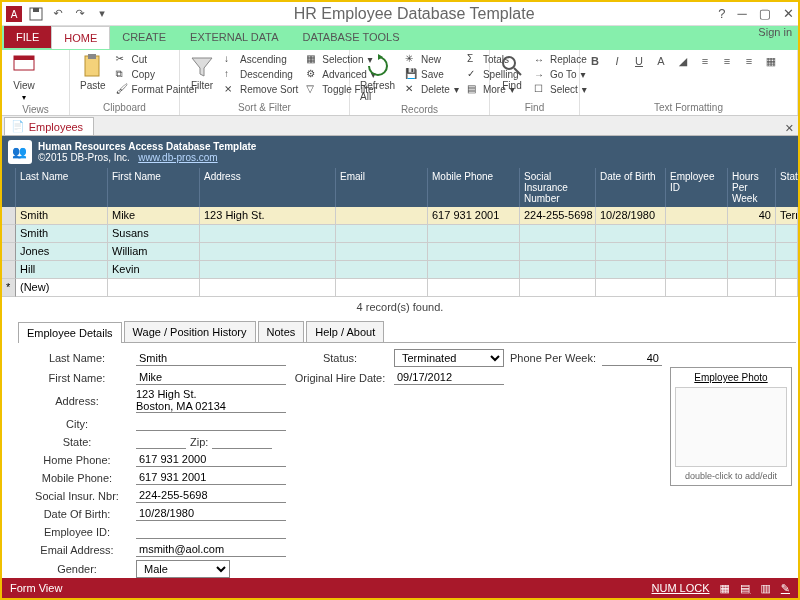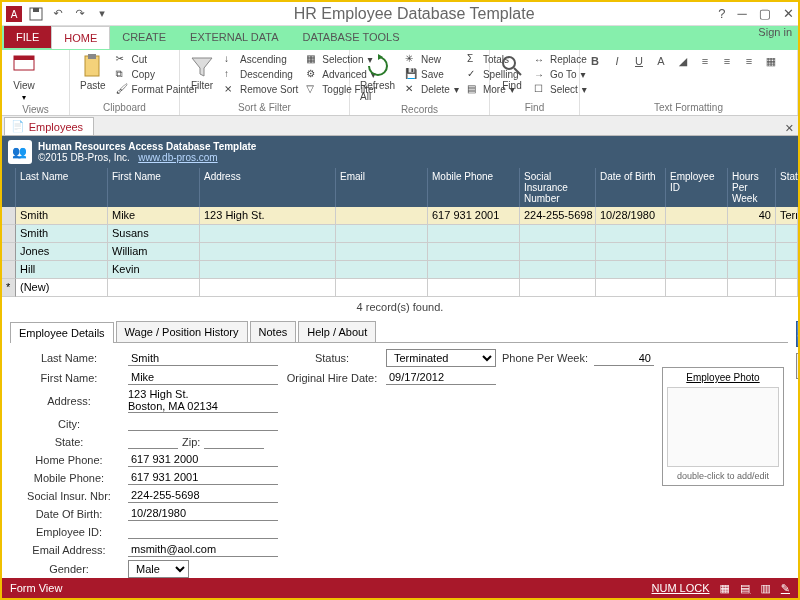--- a/index.html
+++ b/index.html
@@ -43,21 +43,21 @@
 .grid-head { display: grid; grid-template-columns: 14px 92px 92px 136px 92px 92px 76px 70px 62px 48px 1fr; background: #3f5a73; color: #fff; font-size: 10px; }
 .grid-head > div { padding: 3px 4px; border-right: 1px solid #5a7490; line-height: 1.1; }
 .grid-body { }
 .grid-row { display: grid; grid-template-columns: 14px 92px 92px 136px 92px 92px 76px 70px 62px 48px 1fr; font-size: 11px; }
 .grid-row > div { padding: 2px 4px; border-right: 1px solid #ccc; border-bottom: 1px solid #ccc; background: #d4f0ee; height: 18px; overflow: hidden; white-space: nowrap; }
 .grid-row.sel > div { background: #f5eec8; }
 .grid-row .rowsel { background: #e0e0e0 !important; border-right: 1px solid #999; }
 .grid-row.new > div { background: #fff; }
 .grid-foot { text-align: center; padding: 4px; font-size: 11px; color: #444; }
 
-.detail-area { display: flex; padding: 4px 8px; gap: 8px; }
+.detail-area { display: flex; padding: 4px 16px; gap: 8px; }
 .detail-left { flex: 1; }
 .detail-right { width: 150px; display: flex; flex-direction: column; gap: 6px; }
 
 .detail-tabs { display: flex; border-bottom: 1px solid #aaa; }
 .detail-tab { padding: 4px 8px; font-size: 11px; border: 1px solid #aaa; border-bottom: none; margin-right: 2px; background: #f4f4f4; cursor: pointer; }
 .detail-tab.active { background: #fff; position: relative; top: 1px; }
 
 .detail-form { padding: 6px 4px; display: grid; grid-template-columns: 110px 150px 100px 110px 90px 60px; gap: 3px 4px; align-items: center; font-size: 11px; }
 .detail-form .lab { text-align: center; color: #333; }
 .detail-form input, .detail-form select { font-size: 11px; padding: 1px 3px; border: none; border-bottom: 1px solid #888; background: #fff; width: 100%; }
@@ -455,21 +455,21 @@
           <div></div>
 
         <div class="lab">Email Address:</div>
         <input value="msmith@aol.com" style="">
         <div></div>
           <div></div>
           <div></div>
           <div></div>
 
         <div class="lab">Gender:</div>
-        <select style="width:61px"><option>Male</option></select>
+        <select style="width:94px"><option>Male</option></select>
         <div></div>
           <div></div>
           <div></div>
           <div></div>
       </div>
       <div style="width:130px;padding:4px">
         <div class="photo-box">
           <u>Employee Photo</u>
           <div class="ph"></div>
           <div class="hint">double-click to add/edit</div>

